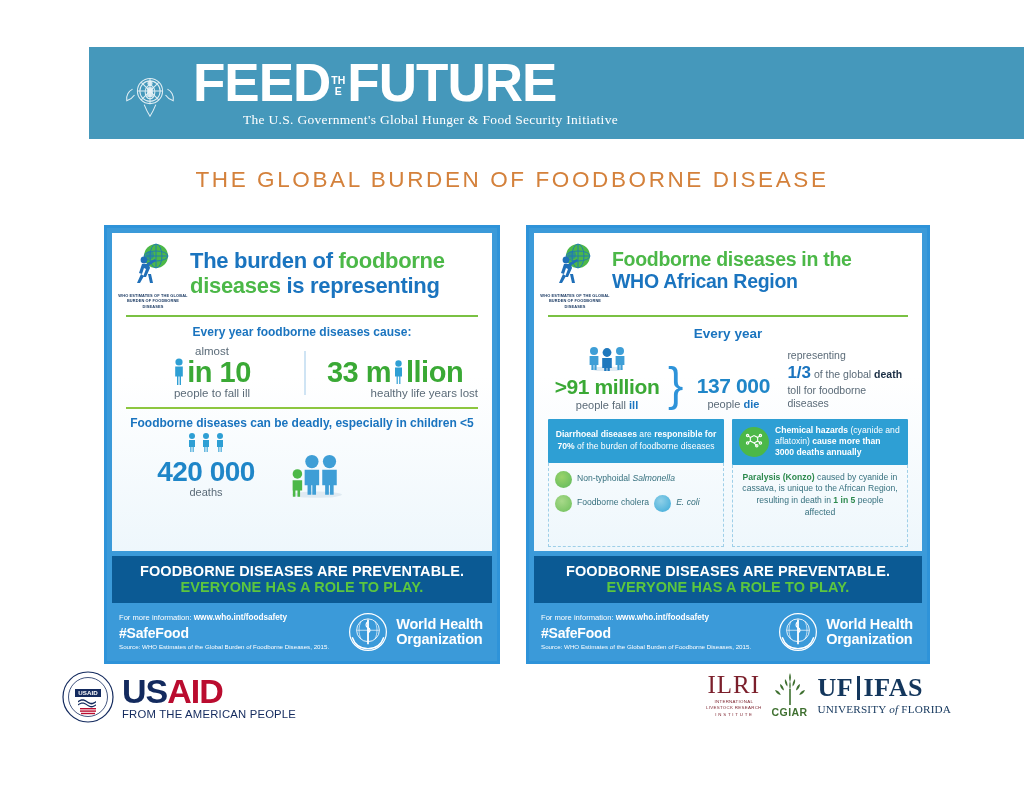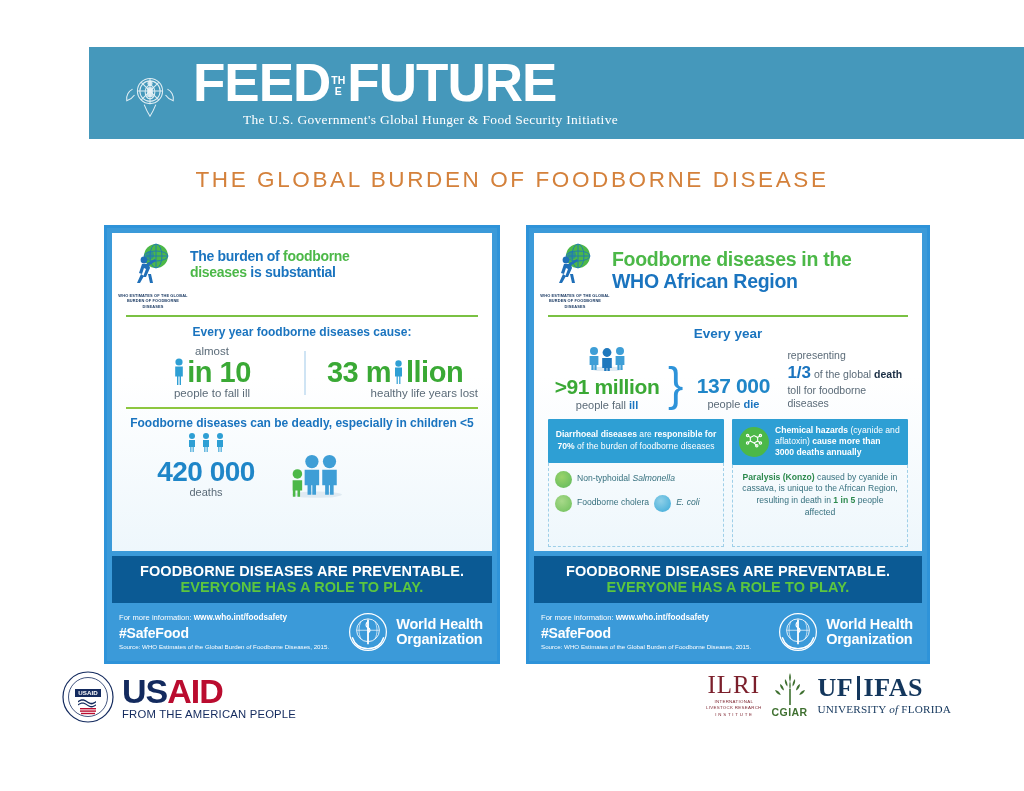--- a/index.html
+++ b/index.html
@@ -87,21 +87,21 @@
 
   
   .p-head { display: flex; align-items: flex-start; gap: 10px; }
   .who-mark { width: 54px; flex-shrink: 0; text-align: center; }
   .who-glyph { width: 48px; height: 50px; display: block; margin: 0 auto; }
   .who-mark-cap {
     font-size: 2.9px; line-height: 1.35; color: #1b3a63;
     font-weight: bold; letter-spacing: .1px; margin-top: 1px;
     transform: scale(1.35); transform-origin: top center;
   }
-  .p-title { font-size: 14px; font-weight: bold; line-height: 1.12; letter-spacing: -.3px; padding-top: 6px; }
+  .p-title { font-size: 22px; font-weight: bold; line-height: 1.12; letter-spacing: -.3px; padding-top: 6px; }
   .p-title .blue  { color: #1a74bf; }
   .p-title .green { color: #4cb848; }
   .p-title-r { font-size: 19.5px; }
 
   .rule-green { height: 2px; background: #7ac143; margin: 9px 0 0 0; }
   .rule-green-thin { height: 1.5px; background: #8cc63f; margin: 8px 0 0 0; }
 
   .sub-head {
     text-align: center; color: #1a74bf; font-weight: bold;
     font-size: 12px; margin-top: 8px;
@@ -285,21 +285,21 @@
             <circle cx="15" cy="17" r="3.4"></circle>
             <path d="M13 21l-3 9 3 1 2-6 2 1-3 8h3l4-9-1-4z"></path>
             <path d="M12 31l-4 9h3l4-7zM19 31l2 9h3l-2-9z"></path>
             <path d="M18 20l8-4 1 2-8 5z"></path>
           </g>
         </svg>
         <div class="who-mark-cap">WHO ESTIMATES OF THE GLOBAL BURDEN OF FOODBORNE DISEASES</div>
       </div>
       <div class="p-title">
         <span class="blue">The burden of </span><span class="green">foodborne</span><br>
-        <span class="green">diseases</span><span class="blue"> is substantial</span>
+        <span class="green">diseases</span><span class="blue"> is representing</span>
       </div>
     </div>
 
     <div class="rule-green"></div>
 
     <div class="sub-head">Every year foodborne diseases cause:</div>
 
     <div class="stat-row">
       <div class="stat-a">
         <div class="lbl-small">almost</div>

